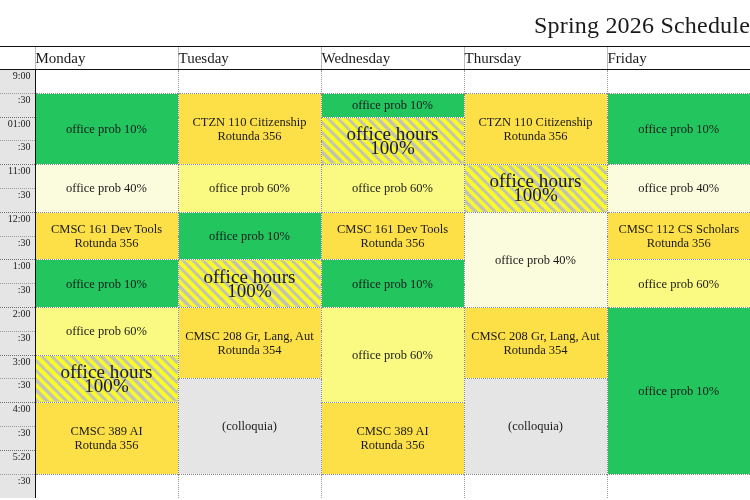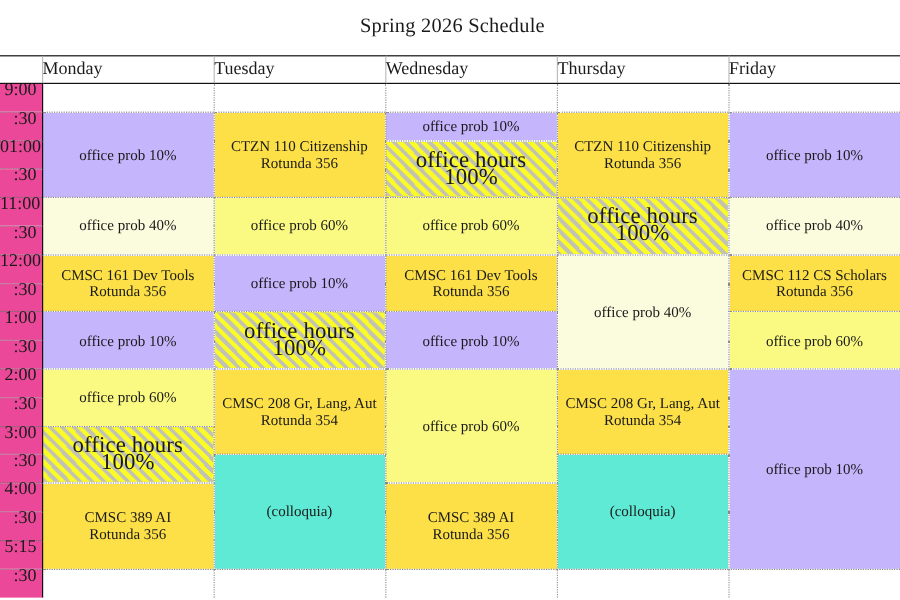--- a/index.html
+++ b/index.html
@@ -16,22 +16,22 @@
   }
 
   .page {
     width: 750px;
     height: 500px;
     position: relative;
     box-sizing: border-box;
   }
 
   .title {
-    text-align: center;
-    font-size: 17px;
+    text-align: right;
+    font-size: 24px;
     font-weight: normal;
     letter-spacing: 0.2px;
     margin: 0;
     padding: 12px 0 13px 4px;
     height: 46px;
     box-sizing: border-box;
   }
 
   table.sched {
     border-collapse: collapse;
@@ -58,24 +58,24 @@
     border-top: 1px solid #111111;
   }
 
   tbody tr { height: 23.8px; }
 
   td.time {
     border-right: 1px solid #111111;
     border-top: 1px dotted #9a9a9a;
     text-align: right;
     padding: 0 4px 0 0;
-    font-size: 15px;
+    font-size: 10px;
     vertical-align: top;
     line-height: 11px;
-    background: #ec4899;
+    background: #e5e5e5;
     white-space: nowrap;
   }
   td.time.hourline { border-top: 1px dotted #6f6f6f; }
   td.time.firstrow { border-top: none; }
 
   td.slot {
     border-top: 1px dotted #9a9a9a;
     border-left: 1px dotted #9a9a9a;
     border-right: 1px dotted #9a9a9a;
     padding: 0 2px;
@@ -84,25 +84,25 @@
     font-size: 12.5px;
     line-height: 14px;
     background: #ffffff;
     overflow: hidden;
   }
   td.slot.firstrow { border-top: none; }
   td.slot.lastcol { border-right: none; }
 
   
   td.fill-empty   { background: #ffffff; }
-  td.fill-p10     { background: #c4b5fd; margin-top: 32px; }
+  td.fill-p10     { background: #22c55e; margin-top: 32px; }
   td.fill-p40     { background: #fbfbdd; margin-left: 16px; }
   td.fill-p60     { background: #fafa82; margin-top: 14px; }
   td.fill-class   { background: #fde047; }
-  td.fill-colloq  { background: #5eead4; }
+  td.fill-colloq  { background: #e5e5e5; }
   td.fill-oh {
     background-color: #fbfb26;
     background-image: repeating-linear-gradient(
       45deg,
       rgba(190,190,190,0.95) 0px,
       rgba(190,190,190,0.95) 3px,
       rgba(255,255,255,0) 3px,
       rgba(255,255,255,0) 7px
     );
   }
@@ -294,21 +294,21 @@
           </td>
           <td class="slot fill-class bordered-block" rowspan="3">
             <span class="cellline">CMSC 389 AI</span>
             <span class="cellline sub">Rotunda 356</span>
           </td>
         </tr>
         <tr>
           <td class="time">:30</td>
         </tr>
         <tr>
-          <td class="time hourline">5:15</td>
+          <td class="time hourline">5:20</td>
         </tr>
         <tr>
           <td class="time">:30</td>
           <td class="slot fill-empty"></td>
           <td class="slot fill-empty"></td>
           <td class="slot fill-empty"></td>
           <td class="slot fill-empty"></td>
           <td class="slot fill-empty lastcol"></td>
         </tr>
       </tbody>

